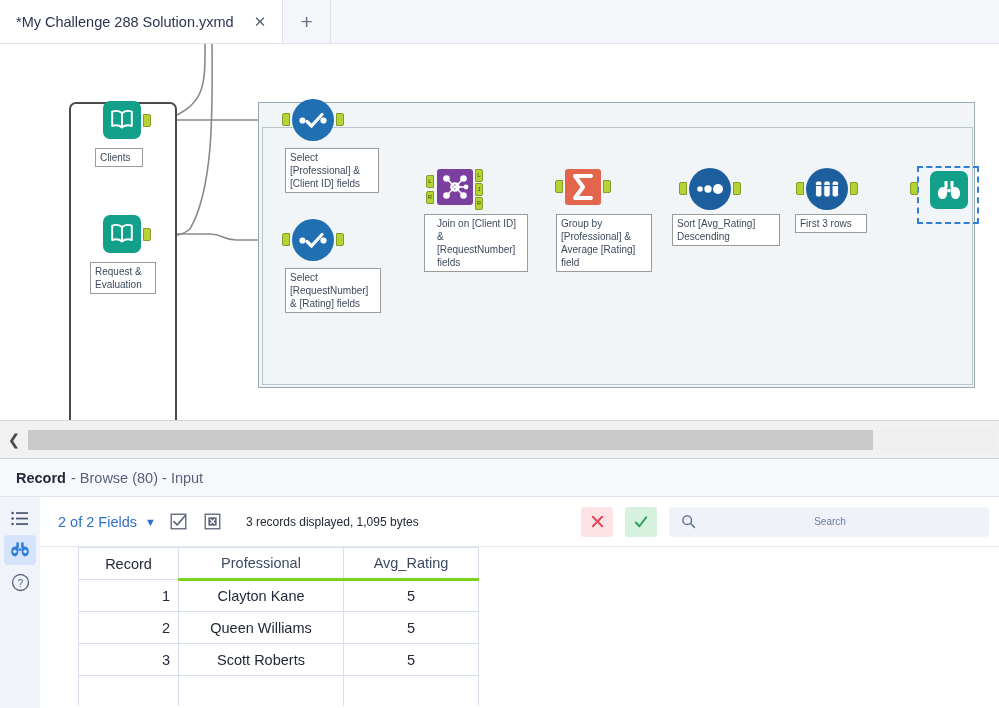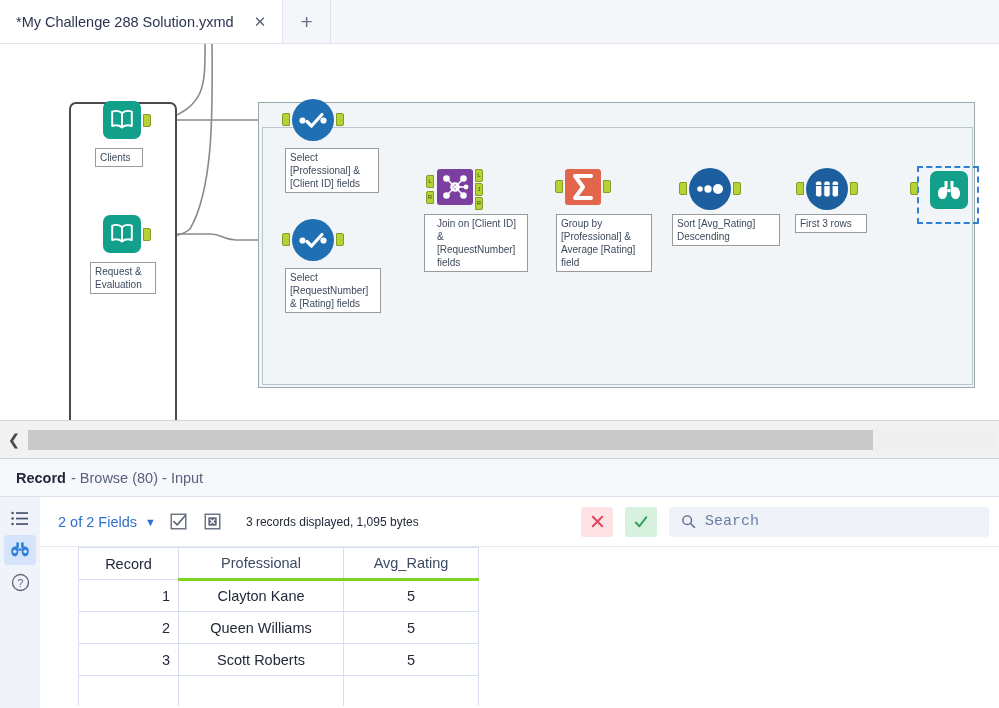--- a/index.html
+++ b/index.html
@@ -249,22 +249,22 @@
     cursor: pointer;
   }
   .search-wrap {
     width: 320px; height: 30px; margin-right: 10px;
     background: #eff2f8; border-radius: 4px;
     display: flex; align-items: center; gap: 9px;
     padding-left: 12px;
   }
   .search-input {
     border: none; outline: none; background: transparent;
-    font-family: Liberation Mono, monospace;
-    font-size: 15px; color: #4a5a7a; width: 250px;
+    font-family: Liberation Sans, sans-serif;
+    font-size: 10px; color: #4a5a7a; width: 250px; text-align: center;
   }
   .search-input::placeholder { color: #6b7da3; }
 
   
   .dtable {
     position: absolute; left: 38px; top: 50px;
     border-collapse: collapse;
     font-size: 14.5px; color: #23293a;
   }
   .dtable th, .dtable td {

